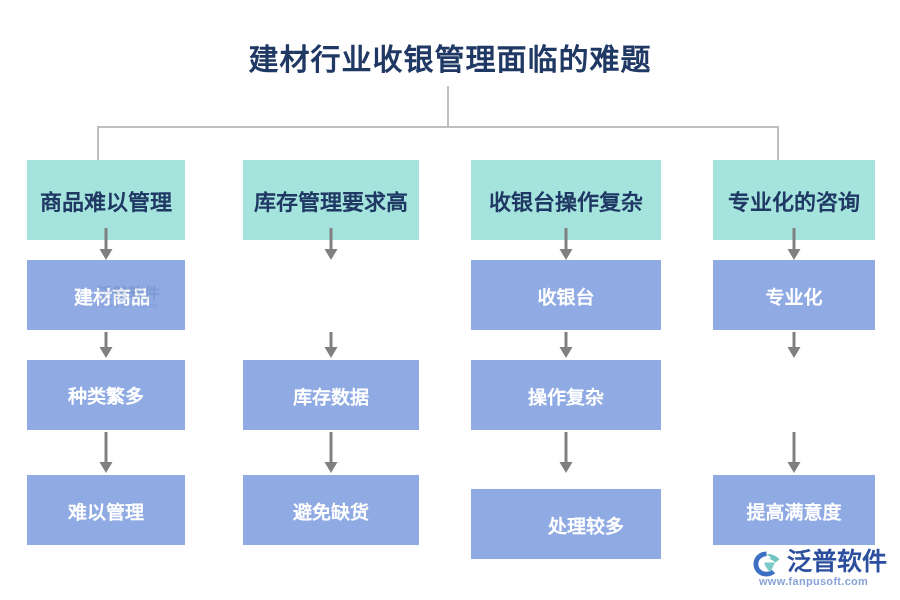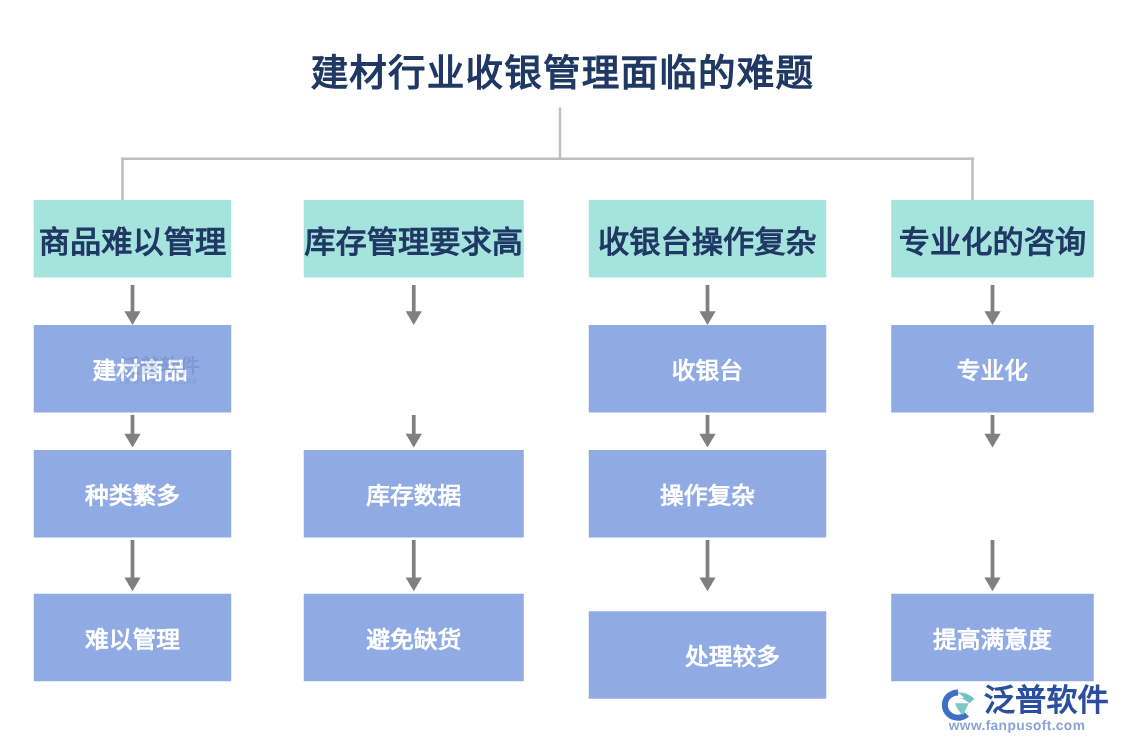--- a/index.html
+++ b/index.html
@@ -75,24 +75,24 @@
     display: flex;
     align-items: center;
     justify-content: center;
     text-align: center;
     font-weight: bold;
     box-sizing: border-box;
     white-space: nowrap;
   }
   .node-head {
     top: 0;
-    height: 62px;
+    height: 80px;
     background: #a5e3dd;
     color: #1f3864;
-    font-size: 25px;
+    font-size: 22px;
   }
   .node-item {
     height: 70px;
     background: #90abe4;
     color: #ffffff;
     font-size: 19px;
   }
   .node-item.row-1 { top: 160px; }
 
   .node-w1 { left: 0; width: 158px; }

